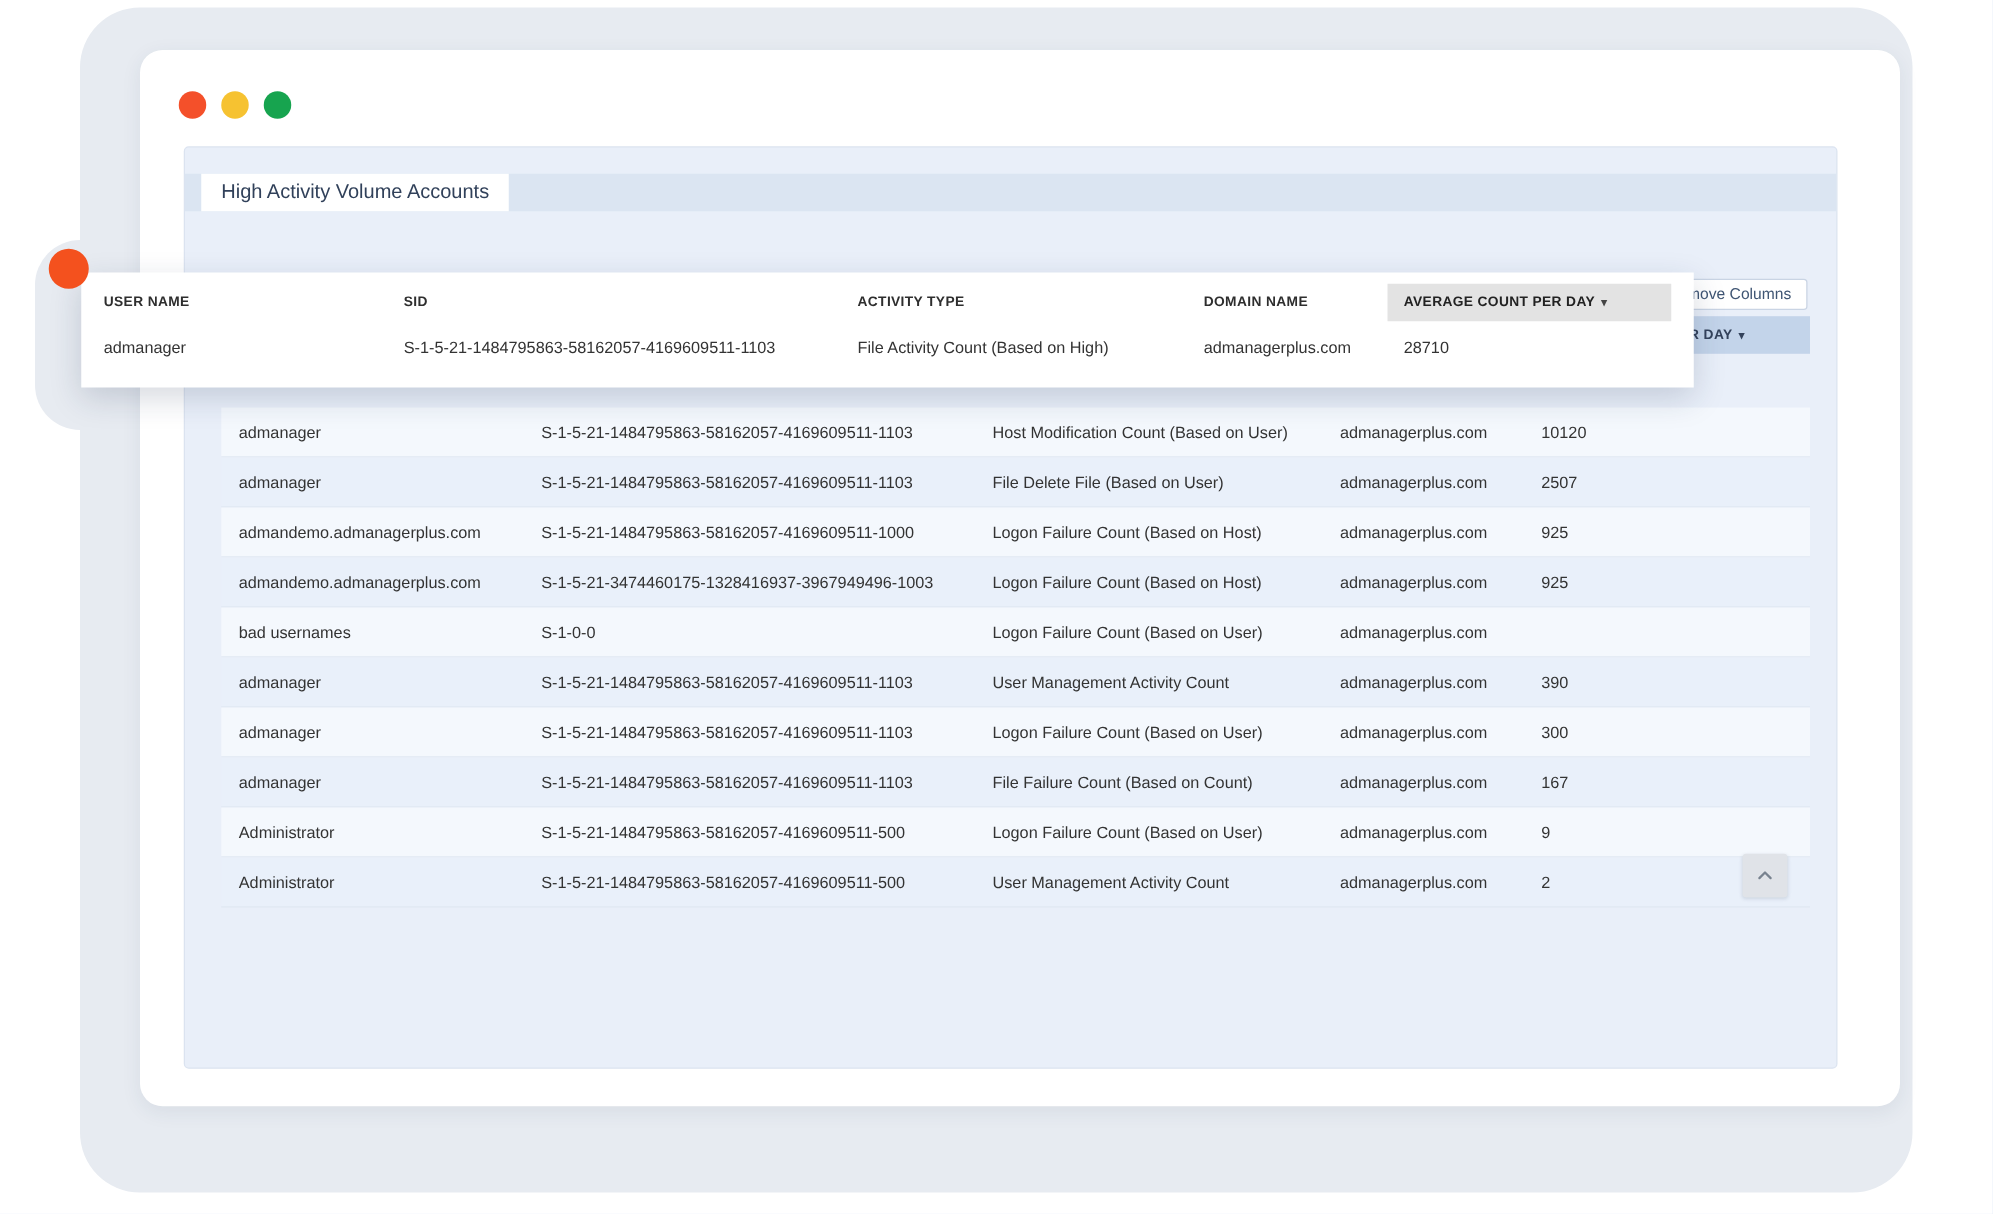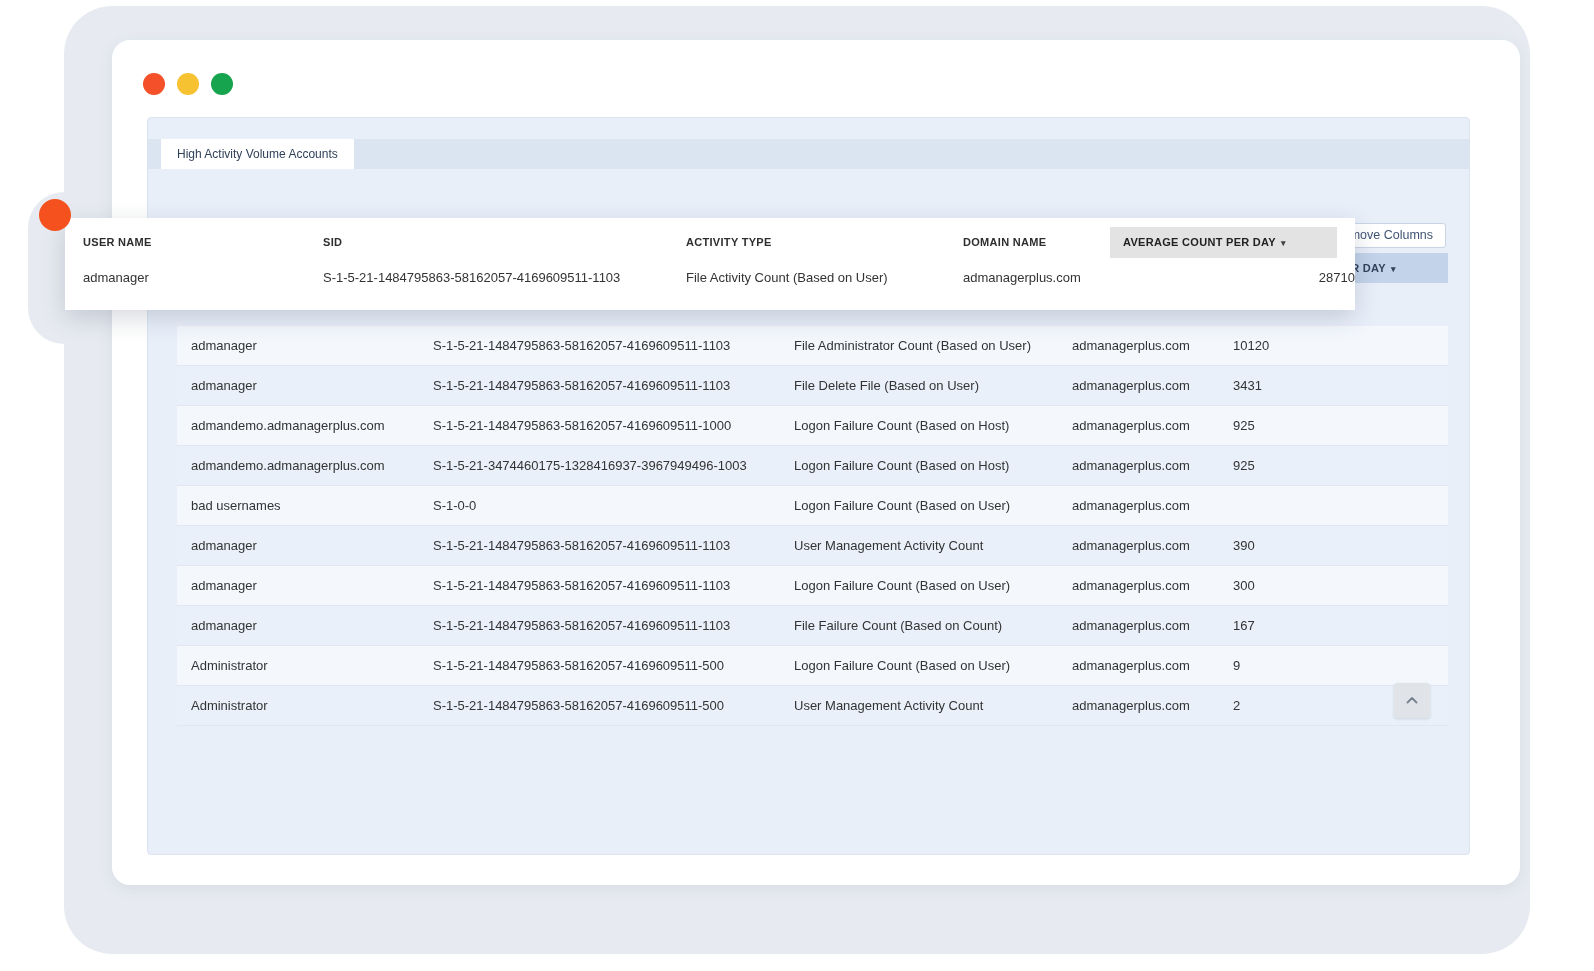--- a/index.html
+++ b/index.html
@@ -26,21 +26,21 @@
   .lights { position:absolute; left:31px; top:33px; display:flex; gap:12px; }
   .light { width:22px; height:22px; border-radius:50%; }
 
   .panel {
     position:absolute; left:35px; top:77px; width:1323px; height:738px;
     background:#e9eff9; border:1px solid #dbe3f0; border-radius:4px;
   }
   .tabstrip { position:absolute; left:0; top:21px; width:100%; height:30px; background:#dbe5f2; }
   .tab {
     position:absolute; left:13px; top:0; height:30px; line-height:30px;
-    padding:0 16px; background:#ffffff; color:#31415a; font-size:12px;
+    padding:0 16px; background:#ffffff; color:#31415a; font-size:16px;
     white-space:nowrap; cursor:pointer;
   }
   .remove-btn {
     position:absolute; top:105px; right:23px; height:25px; padding:0 12px;
     background:#ffffff; border:1px solid #c9d4e4; border-radius:3px;
     color:#3f5573; font-size:12.5px; line-height:23px; cursor:pointer;
     font-family:"Liberation Sans", sans-serif;
   }
   .thead {
     position:absolute; left:29px; top:135px; width:1271px; height:30px;
@@ -89,21 +89,21 @@
   .ov-th.sorted { background:#e3e3e3; margin-right:18px; padding-left:13px; color:#222222; }
   .ov-th.sorted .caret { color:#444444; }
   .ov-row {
     position:absolute; left:0; top:40px; width:100%; height:40px;
     display:grid; grid-template-columns:240px 363px 277px 165px 1fr;
   }
   .ov-td {
     line-height:40px; padding-left:18px; font-size:13px; color:#333333;
     white-space:nowrap; overflow:hidden;
   }
-  .ov-td:last-child { padding-left:13px;text-align:right; }
+  .ov-td:last-child { padding-left:13px; }
 
   .pointer-dot {
     position:absolute; left:39px; top:199px; width:32px; height:32px;
     border-radius:50%; z-index:11;
   }
 </style>
 </head>
 <body>
 
 <div class="page-shape"></div>
@@ -127,30 +127,30 @@
         <div class="th">USER NAME</div>
         <div class="th">SID</div>
         <div class="th">ACTIVITY TYPE</div>
         <div class="th">DOMAIN NAME</div>
         <div class="th sorted">AVERAGE COUNT PER DAY<span class="caret">▾</span></div>
       </div>
     <div class="tbody">
         <div class="tr odd">
           <div class="td">admanager</div>
           <div class="td">S-1-5-21-1484795863-58162057-4169609511-1103</div>
-          <div class="td">File Administrator Count (Based on User)</div>
+          <div class="td">Host Modification Count (Based on User)</div>
           <div class="td">admanagerplus.com</div>
           <div class="td">10120</div>
         </div>
         <div class="tr even">
           <div class="td">admanager</div>
           <div class="td">S-1-5-21-1484795863-58162057-4169609511-1103</div>
           <div class="td">File Delete File (Based on User)</div>
           <div class="td">admanagerplus.com</div>
-          <div class="td">3431</div>
+          <div class="td">2507</div>
         </div>
         <div class="tr odd">
           <div class="td">admandemo.admanagerplus.com</div>
           <div class="td">S-1-5-21-1484795863-58162057-4169609511-1000</div>
           <div class="td">Logon Failure Count (Based on Host)</div>
           <div class="td">admanagerplus.com</div>
           <div class="td">925</div>
         </div>
         <div class="tr even">
           <div class="td">admandemo.admanagerplus.com</div>
@@ -216,19 +216,19 @@
   <div class="ov-head">
       <div class="ov-th">USER NAME</div>
       <div class="ov-th">SID</div>
       <div class="ov-th">ACTIVITY TYPE</div>
       <div class="ov-th">DOMAIN NAME</div>
       <div class="ov-th sorted">AVERAGE COUNT PER DAY<span class="caret">▾</span></div>
     </div>
   <div class="ov-row">
       <div class="ov-td">admanager</div>
       <div class="ov-td">S-1-5-21-1484795863-58162057-4169609511-1103</div>
-      <div class="ov-td">File Activity Count (Based on User)</div>
+      <div class="ov-td">File Activity Count (Based on High)</div>
       <div class="ov-td">admanagerplus.com</div>
       <div class="ov-td">28710</div>
     </div>
 </div>
 
 <div class="pointer-dot" style="background: rgb(244, 81, 30);"></div>
 
 </body></html>

